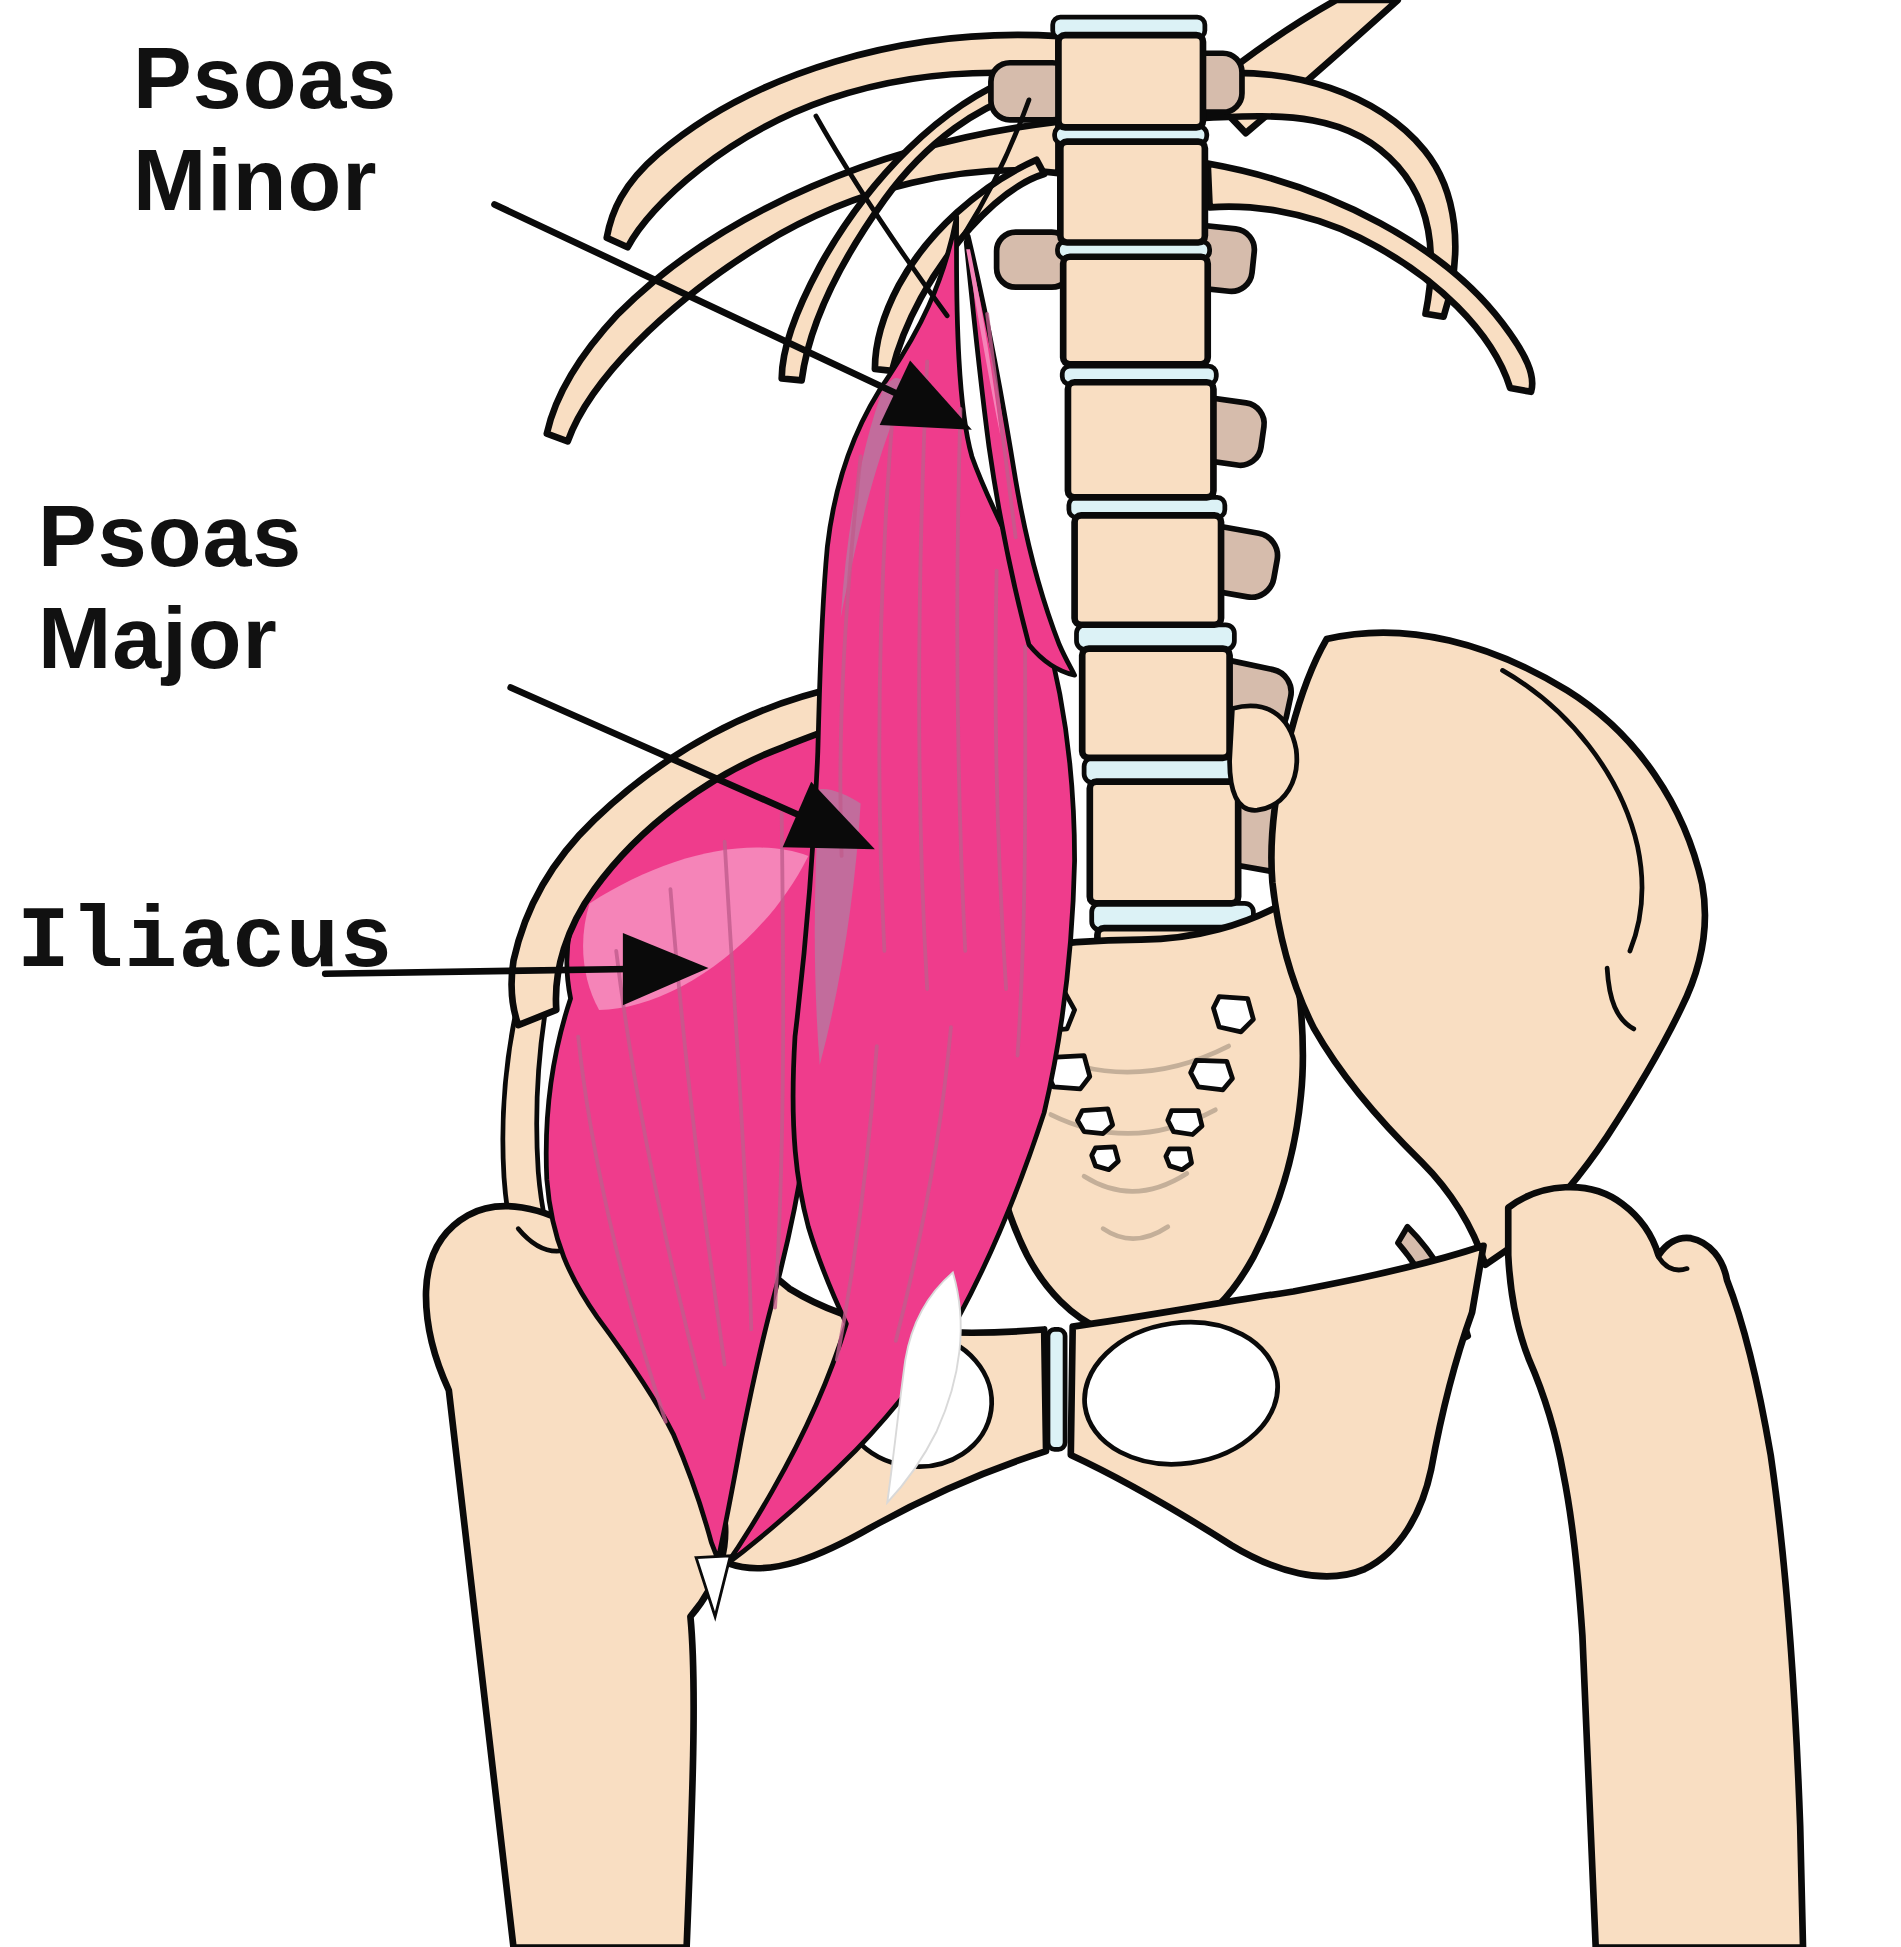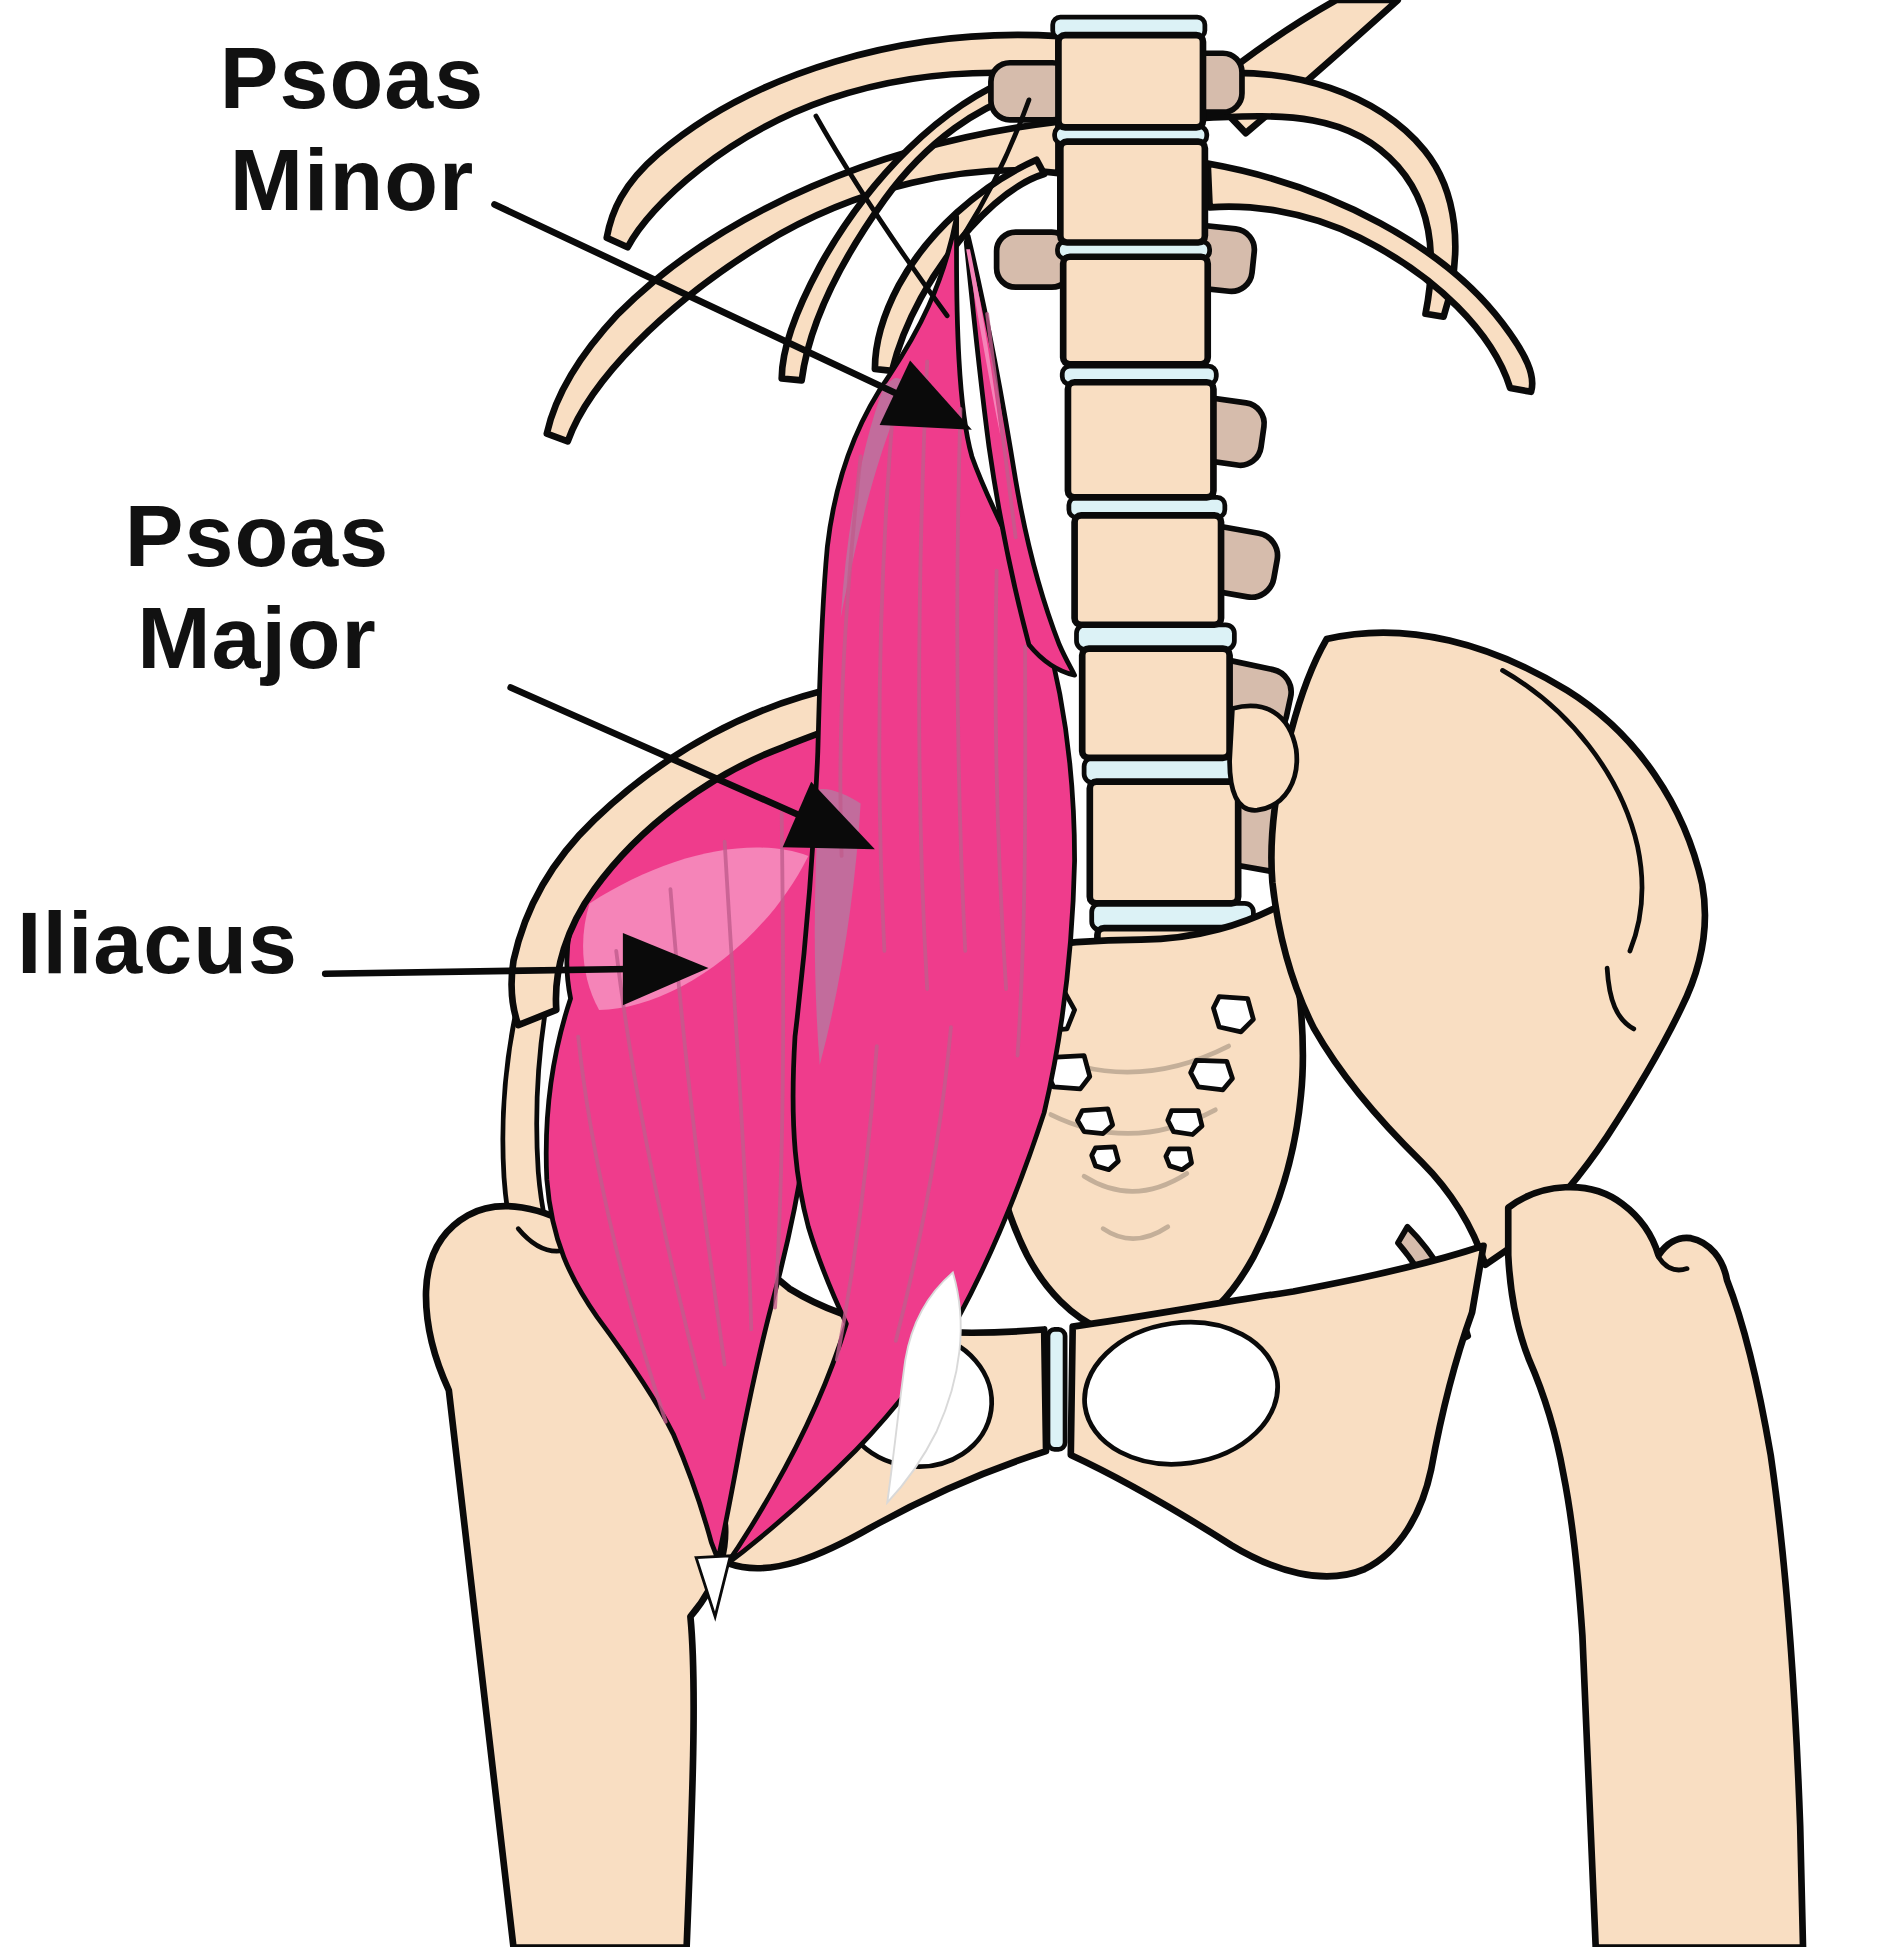--- a/index.html
+++ b/index.html
@@ -13,21 +13,21 @@
   }
   #art { position:absolute; inset:0; }
   .label {
     position:absolute;
     font-weight:700;
     font-size:88px;
     line-height:102px;
     letter-spacing:1px;
     color:var(--c-label-text,#111);
     white-space:pre-line;
-    text-align:center;
+    text-align:left;
   }
   .label.left-align { text-align:left; }
 
   .bone       { fill:var(--c-bone); stroke:var(--c-outline); stroke-width:7; stroke-linejoin:round; }
   .bone-thin  { fill:var(--c-bone); stroke:var(--c-outline); stroke-width:5; stroke-linejoin:round; }
   .process    { fill:var(--c-bone-shadow); stroke:var(--c-outline); stroke-width:6; stroke-linejoin:round; }
   .disc       { fill:var(--c-disc); stroke:var(--c-outline); stroke-width:5; }
   .muscle     { fill:var(--c-muscle); stroke:var(--c-outline); stroke-width:5; stroke-linejoin:round; }
   .shade      { fill:var(--c-muscle-shade); stroke:none; }
   .lightp     { fill:var(--c-muscle-light); stroke:none; }
@@ -179,15 +179,15 @@
       <polygon class="arrow-head" points="745,1018 655,1057 655,981"></polygon>
     </g>
   </svg>
 
   <div class="label" style="left:133px; top:27px; width:438px;">Psoas
 Minor</div>
 
   <div class="label" style="left:38px; top:485px; width:438px;">Psoas
 Major</div>
 
-  <div class="label left-align" style="left:17px; top:892px; width:323px;">Iliacus</div>
+  <div class="label left-align" style="left:17px; top:892px; width:323px;font-family:Liberation Mono, monospace;">Iliacus</div>
 </div>
 
 
 </body></html>

